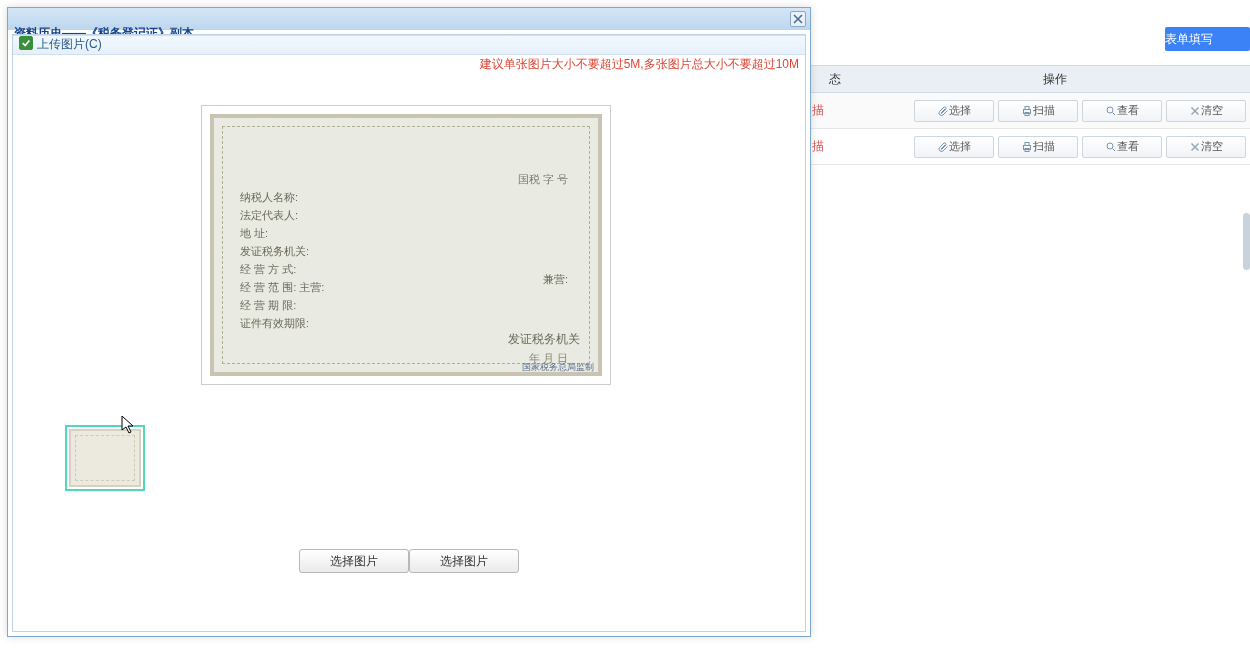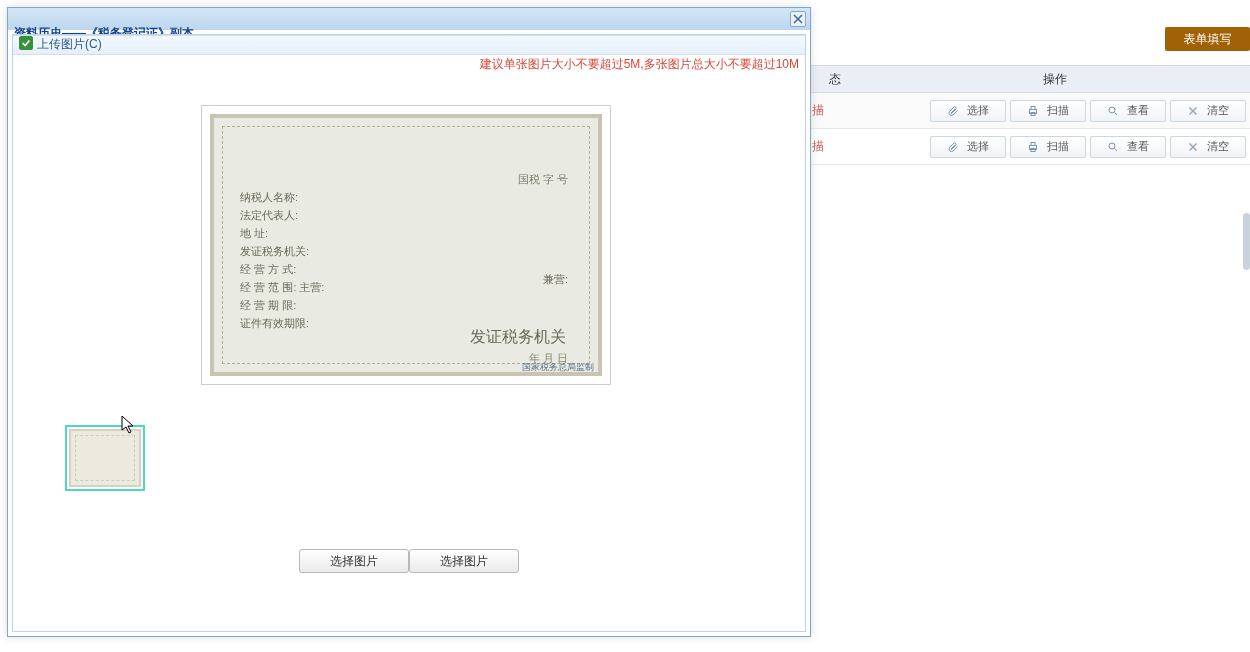--- a/index.html
+++ b/index.html
@@ -1,29 +1,29 @@
 <!DOCTYPE html>
 <html><head>
 <meta charset="utf-8">
 <style>
   * { box-sizing: border-box; margin: 0; padding: 0; font-family: "Microsoft YaHei", Arial, sans-serif; }
   body { width:1250px; height:652px; background:#fff; position:relative; overflow:hidden; font-size:12px; color:#333; }
 
   
   .bg { position:absolute; left:0; top:0; width:1250px; height:652px; }
-  .bg-toprow { position:absolute; top:27px; right:0; width:85px; height:24px; background:#a16207; color:#fff; display:flex; align-items:center; justify-content:center; border-radius:2px; font-size:12px; }
+  .bg-toprow { position:absolute; top:27px; right:0; width:85px; height:24px; background:#3b82f6; color:#fff; display:flex; align-items:center; border-radius:2px; font-size:12px; }
   .bg-header { position:absolute; top:65px; left:810px; right:0; height:28px; background:#e9eff5; border-top:1px solid #d0dbe6; border-bottom:1px solid #d0dbe6; display:flex; align-items:center; }
   .hdr-status { width:50px; text-align:center; }
   .hdr-ops   { flex:1; text-align:center; }
   .bg-row { position:absolute; left:810px; right:0; height:36px; border-bottom:1px solid #e7e7e7; display:flex; align-items:center; }
   .row1 { top:93px; background:#fafafa;}
   .row2 { top:129px; }
   .row-status { width:50px; color:#d9534f; text-align:left; padding-left:2px;}
   .row-ops { flex:1; display:flex; justify-content:flex-end; gap:4px; padding-right:4px;}
-  .mini-btn { height:22px; padding:0 16px; border:1px solid #ccd6df; background:linear-gradient(#ffffff,#f0f3f7); border-radius:2px; display:inline-flex; align-items:center; gap:8px; color:#555; cursor:pointer; font-size:11px;}
+  .mini-btn { height:22px; padding:0 22px; border:1px solid #ccd6df; background:linear-gradient(#ffffff,#f0f3f7); border-radius:2px; display:inline-flex; align-items:center; gap:0; color:#555; cursor:pointer; font-size:11px;}
   .mini-btn svg{width:12px;height:12px;}
   .scroll-strip{position:absolute; right:0; top:213px; width:7px; height:57px; background:#c9d3dc; border-radius:4px;}
 
   
   .modal { position:absolute; left:7px; top:7px; width:804px; height:630px; border:1px solid #7fa8cf; background:#fff; box-shadow:0 0 8px rgba(0,0,0,.15);}
   .titlebar { height:22px; background:linear-gradient(#d4e6f6,#bcd6ee); display:flex; align-items:center; padding:0 4px 0 6px; color:#15428b; font-weight:bold; font-size:12px;}
   .titlebar .ttl{flex:1; white-space:nowrap; overflow:hidden; text-overflow:ellipsis;margin-top:28px;}
   .close-btn{ width:16px; height:16px; border:1px solid #8aa8c6; background:#e8f1fa; border-radius:2px; display:flex;align-items:center;justify-content:center; cursor:pointer;}
   .close-btn svg{width:10px;height:10px;}
 
@@ -39,21 +39,21 @@
   .upload-bar .hint{ margin-left:auto; color:#d43;margin-top:20px; }
 
   .preview-area{ position:absolute; top:50px; left:0; right:0; bottom:64px; padding:10px; }
   .big-frame{ position:absolute; left:188px; top:20px; width:410px; height:280px; border:1px solid #ccc; padding:8px; background:#fff;}
   .cert{ width:100%; height:100%; background:#e9ebe3; border:4px solid #c8c4b1; position:relative; }
   .cert-inner{ position:absolute; inset:8px; border:1px dashed #b3ad92;}
   .cert-title{ text-align:center; font-size:24px; letter-spacing:12px; color:#a08850; margin-top:14px; font-family:"SimSun",serif;}
   .cert-sub  { position:absolute; right:30px; top:54px; font-size:11px; color:#7a7766;}
   .cert-lines{ position:absolute; left:26px; top:70px; font-size:11px; color:#6b6858; line-height:18px;}
   .cert-right{ position:absolute; right:30px; top:154px; font-size:11px; color:#6b6858;}
-  .cert-issue{ position:absolute; right:32px; bottom:24px; font-size:16px; color:#6b6858;margin-top:46px;}
+  .cert-issue{ position:absolute; right:18px; bottom:24px; font-size:12px; color:#6b6858;margin-top:46px;}
   .cert-date { position:absolute; right:30px; bottom:6px; font-size:11px; color:#8a8777;}
   .cert-foot { position:absolute; right:4px; bottom:-2px; font-size:9px; color:#5a6f8f;}
 
   .thumb { position:absolute; left:52px; top:340px; width:80px; height:66px; border:2px solid #4fd9b6; padding:2px; background:#fff;}
   .thumb .mini{ width:100%; height:100%; background:#eceade; border:2px solid #d6d2c1; position:relative;}
   .thumb .mini::after{content:""; position:absolute; inset:4px; border:1px dashed #cfcbb8;}
 
   .btn-row{ position:absolute; bottom:58px; left:0; right:0; display:flex; justify-content:center; }
   .std-btn{ width:110px; height:24px; border:1px solid #b8b8b8; border-radius:3px; background:linear-gradient(#ffffff,#eaeaea); cursor:pointer; font-size:12px; color:#333; display:flex;align-items:center;justify-content:center;}
 

